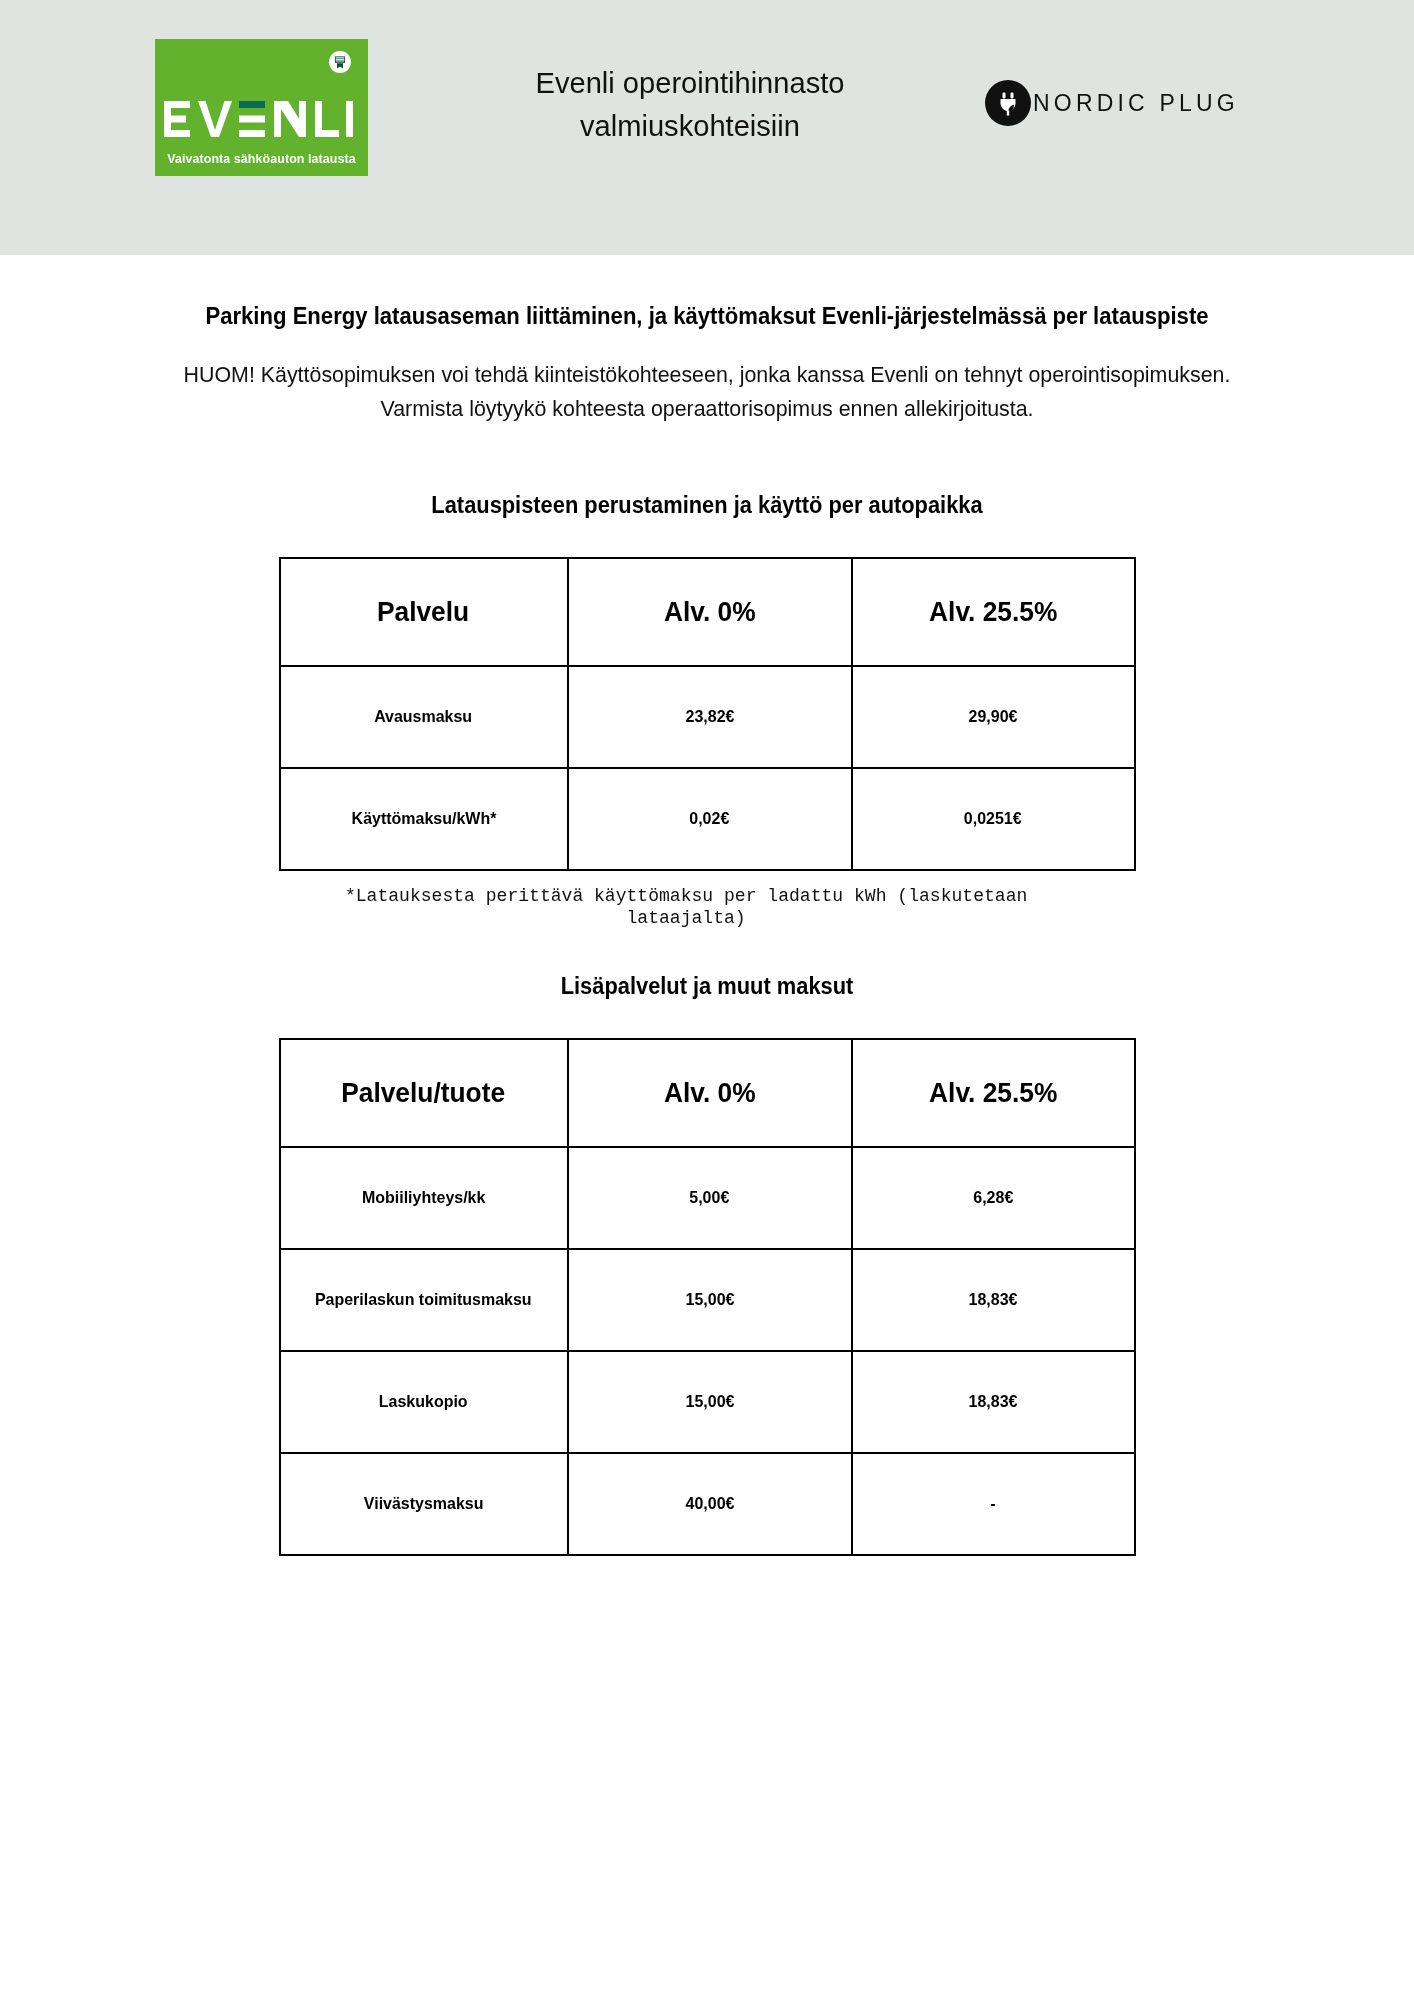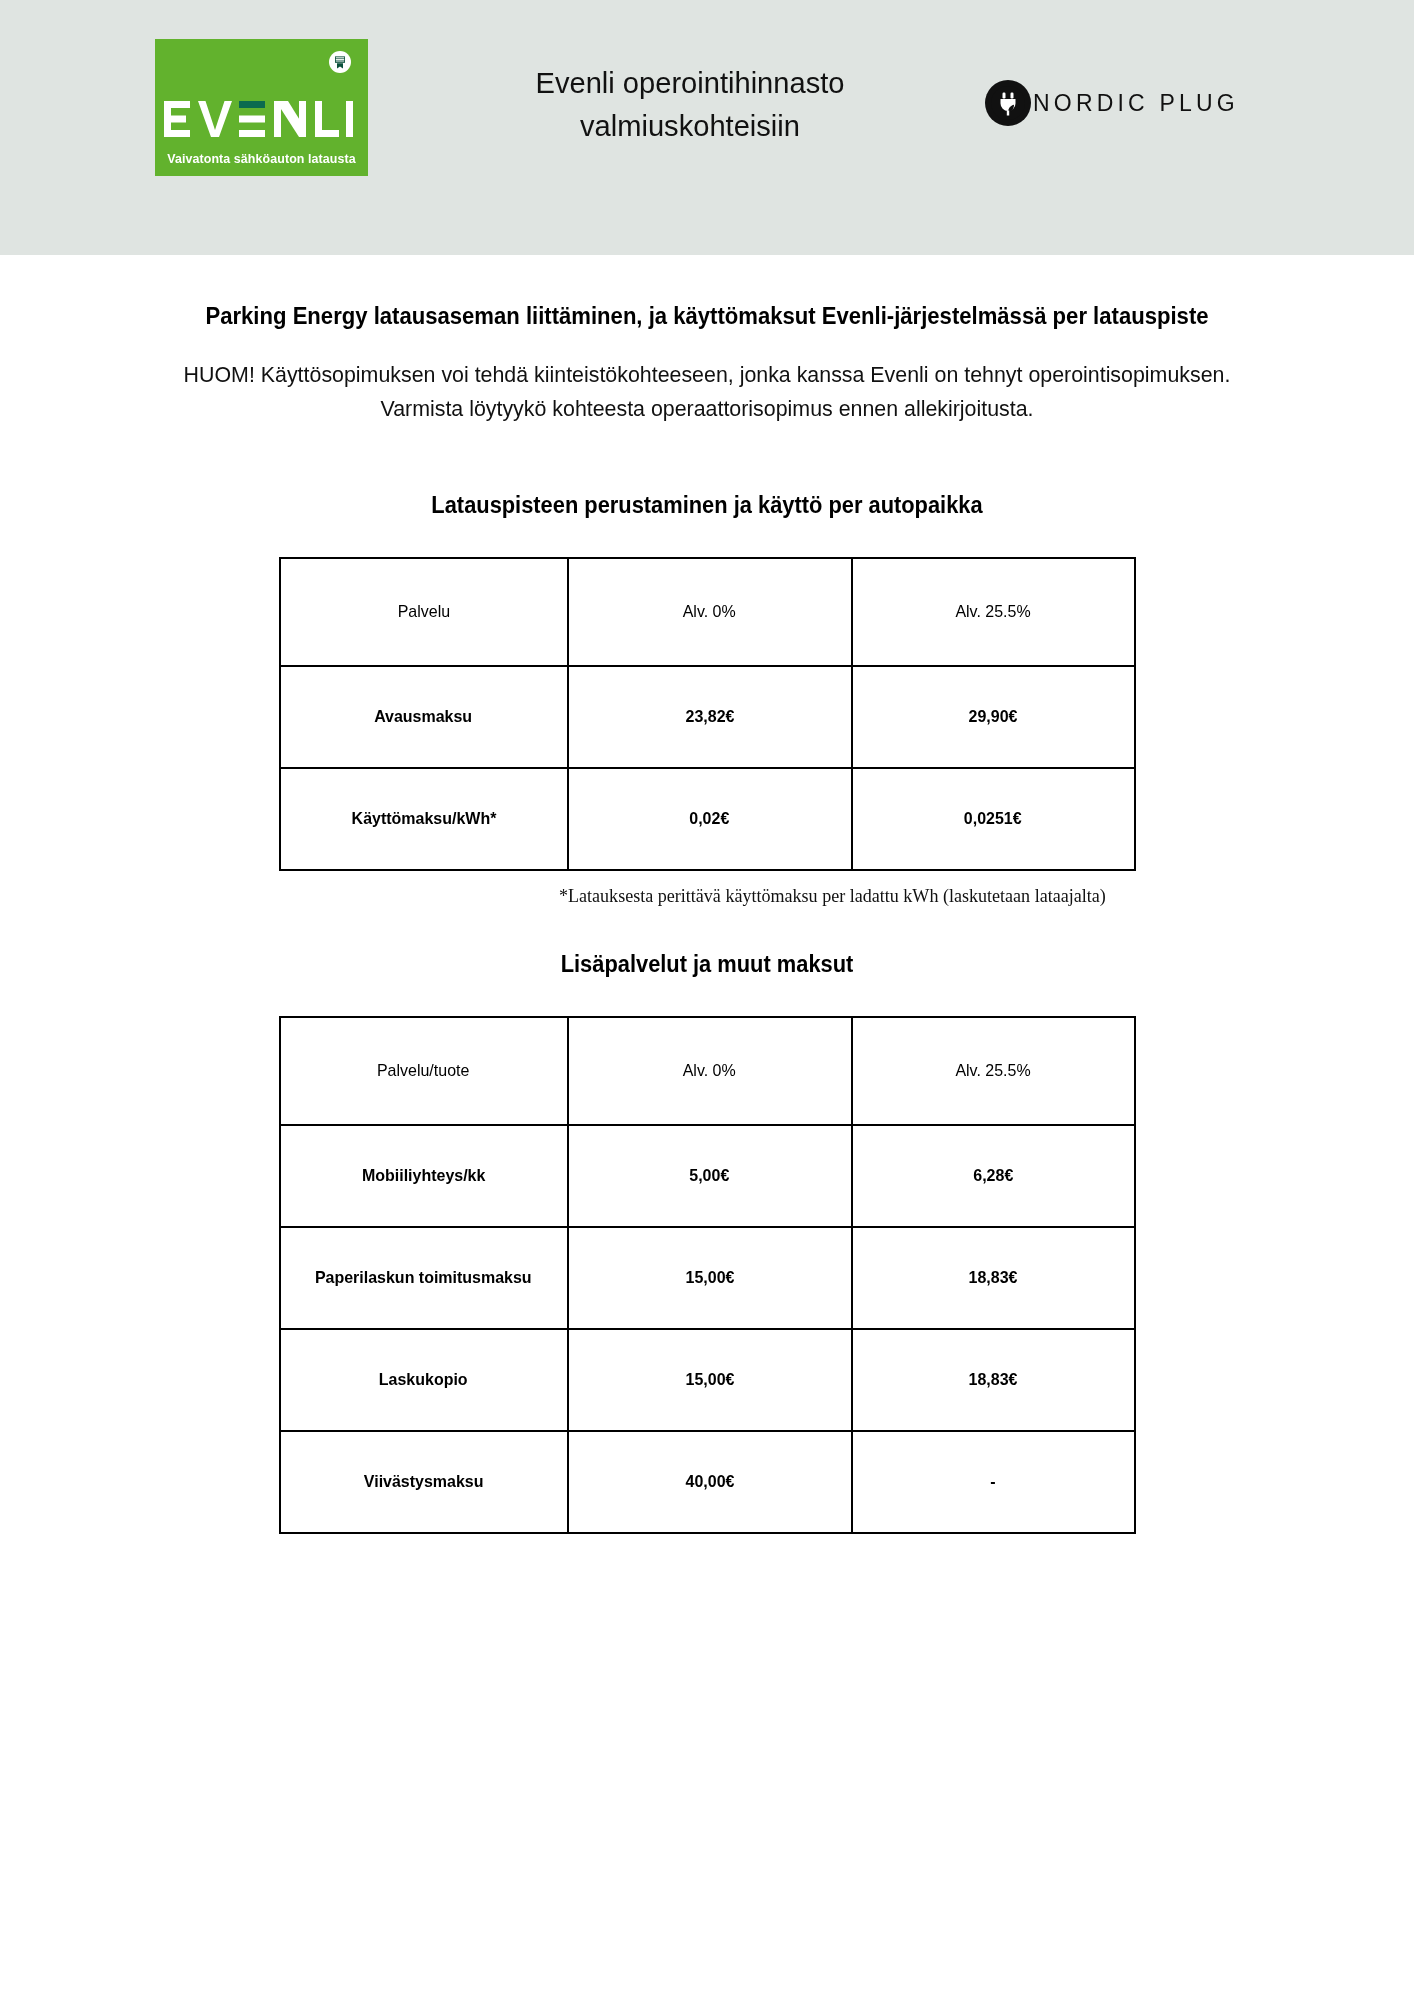--- a/index.html
+++ b/index.html
@@ -171,22 +171,22 @@
   table.price-table td,
   table.price-table th {
     border: 2.5px solid #000000;
     text-align: center;
     vertical-align: middle;
     font-family: "Liberation Sans", sans-serif;
     color: #000000;
     padding: 4px 8px;
   }
   table.price-table th {
-    font-size: 17px;
-    font-weight: 400;
+    font-size: 28px;
+    font-weight: 700;
     height: 98px;
     transform: none;
     margin-top: 16px;
   }
   table.price-table td {
     font-size: 17px;
     font-weight: 700;
     height: 92px;
     line-height: 1.34;
   }
@@ -194,22 +194,22 @@
   table.price-table col.c1 { width: 284px; }
   table.price-table col.c2 { width: 283px; }
 
   .cellspan { display: inline-block; transform: scaleX(0.94); }
 
   .footnote {
     margin: 14px 0 0 0;
     width: 855px;
     margin-left: auto;
     margin-right: auto;
-    text-align: right;
-    font-family: Liberation Serif, serif;
+    text-align: center;
+    font-family: Liberation Mono, monospace;
     font-size: 19px;
     font-weight: 400;
     color: #111111;
   }
   .footnote .cellspan { transform: scaleX(0.95); transform-origin: left center; }
 </style>
 </head>
 <body>
 
 <div class="header-band">

